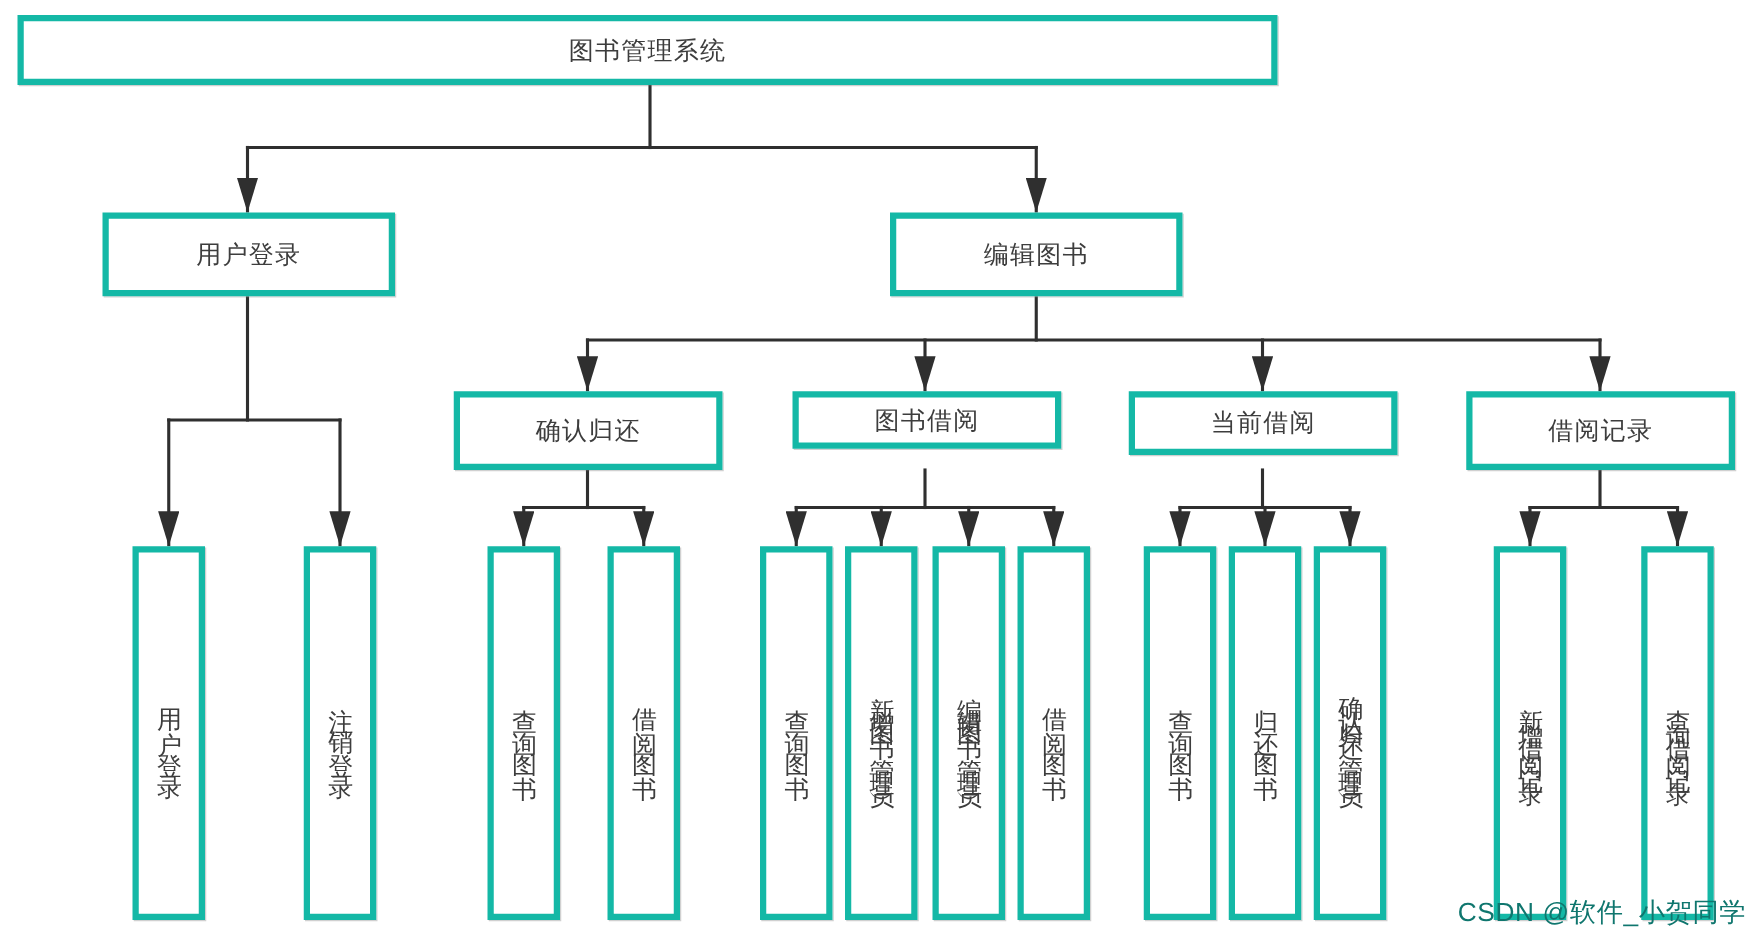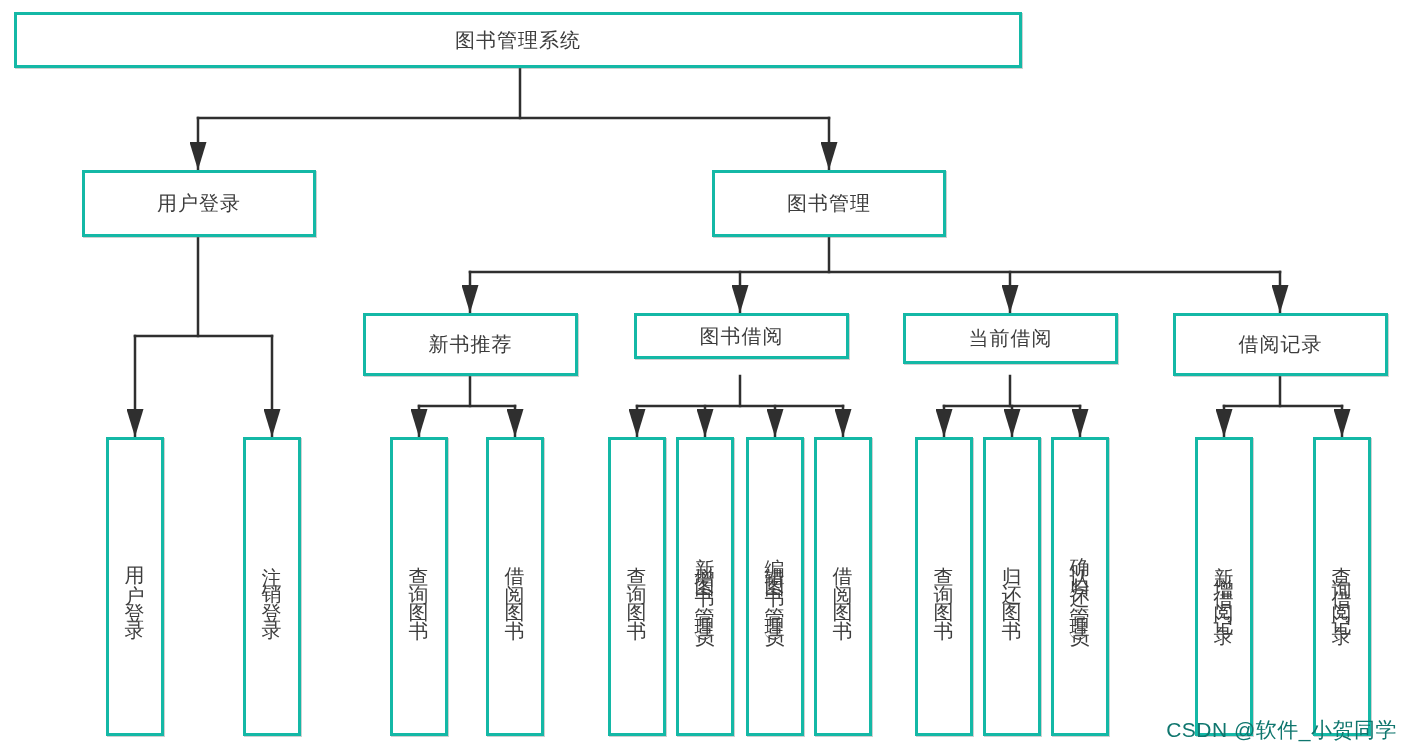--- a/index.html
+++ b/index.html
@@ -14,21 +14,21 @@
   }
   #wires {
     position: absolute;
     left: 0; top: 0;
     width: 1405px; height: 747px;
     z-index: 0;
   }
   .node {
     position: absolute;
     background: #ffffff;
-    border: 3px solid #14b8a6;
+    border: 5px solid #14b8a6;
     color: #3d3d3d;
     display: flex;
     align-items: center;
     justify-content: center;
     z-index: 1;
     box-shadow: 1px 1px 0 rgba(120,120,120,0.35);
   }
   .hbox { font-size: 20px; letter-spacing: 1px; }
   .vbox { font-size: 20px; }
   .vtext {
@@ -107,25 +107,25 @@
   </svg>
 
   <div class="node hbox" style="left:14px;top:12px;width:1008px;height:56px">
     <span>图书管理系统</span>
   </div>
 
   <div class="node hbox" style="left:82px;top:170px;width:234px;height:67px">
     <span>用户登录</span>
   </div>
   <div class="node hbox" style="left:712px;top:170px;width:234px;height:67px">
-    <span>图书管理</span>
+    <span>编辑图书</span>
   </div>
 
   <div class="node hbox" style="left:363px;top:313px;width:215px;height:63px">
-    <span>新书推荐</span>
+    <span>确认归还</span>
   </div>
   <div class="node hbox" style="left:634px;top:313px;width:215px;height:46px">
     <span>图书借阅</span>
   </div>
   <div class="node hbox" style="left:903px;top:313px;width:215px;height:51px">
     <span>当前借阅</span>
   </div>
   <div class="node hbox" style="left:1173px;top:313px;width:215px;height:63px">
     <span>借阅记录</span>
   </div>

